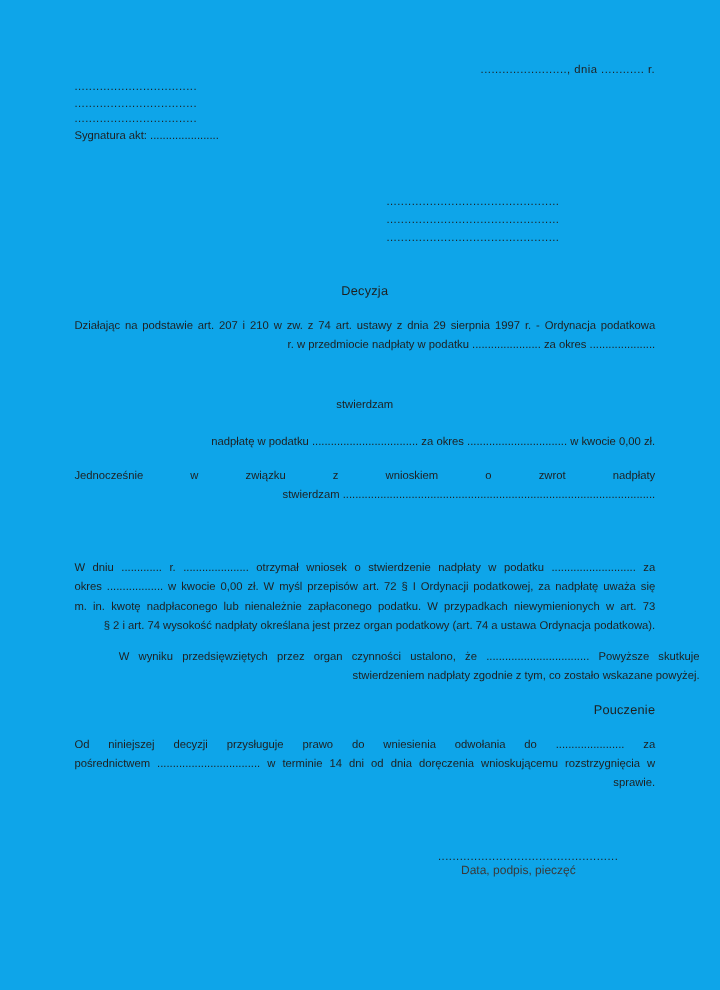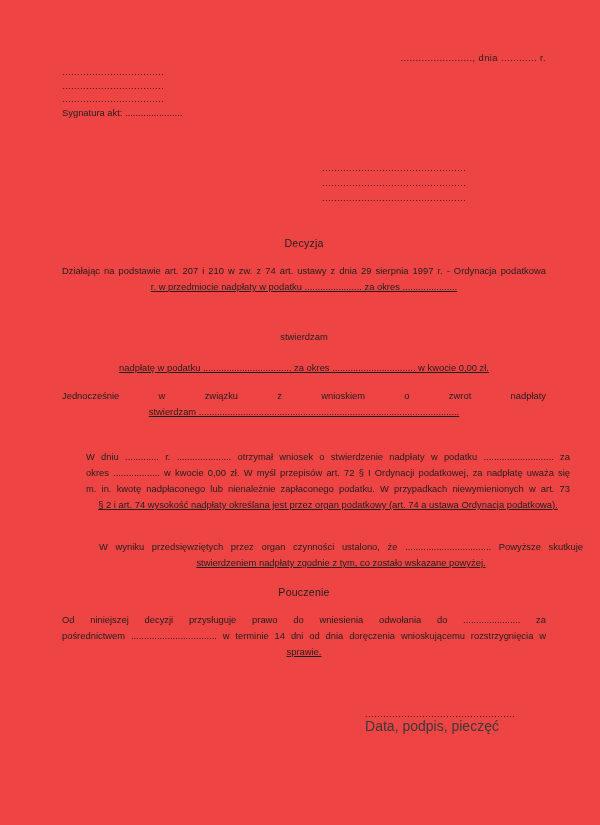--- a/index.html
+++ b/index.html
@@ -1,41 +1,41 @@
 <!DOCTYPE html>
 <html><head>
 <meta charset="utf-8">
 <style>
   html, body { margin: 0; padding: 0; background: #ffffff; }
   .page {
     position: relative;
     width: 600px;
     height: 825px;
-    background: #ef4444;
+    background: #0ea5e9;
     font-family: "Liberation Sans", sans-serif;
     font-size: 9.4px;
     line-height: 16px;
     color: #1f1f1f;
     overflow: hidden;
   }
   .abs { position: absolute; left: 62px; width: 484px; }
   .jline { text-align: justify; text-align-last: justify; }
-  .lline { text-align: center; text-decoration: underline; }
+  .lline { text-align: right; }
   .right { text-align: right; }
   .center { text-align: center; }
   .heading {
     font-weight: normal;
     font-size: 10.6px;
     text-align: center;
     letter-spacing: 0.2px;
   }
   .sender { line-height: 13.5px; }
   .recipient { left: 322px; width: 160px; line-height: 15px; text-align: left; }
   .sig-block { left: 365px; width: 134px; text-align: center; line-height: 12px; }
-  .sig-caption { font-size: 14px; color: #3a3a3a; line-height: 12px; }
+  .sig-caption { font-size: 10px; color: #3a3a3a; line-height: 12px; }
   .dots { letter-spacing: 0.4px; }
 </style>
 </head>
 <body>
 
 <div class="page">
 
   <div class="abs right dots" style="top:50px;">........................, dnia ............  r.</div>
 
   <div class="abs sender" style="top:65px;">
@@ -61,33 +61,33 @@
   <div class="abs center" style="top:329px;">stwierdzam</div>
 
   <div class="abs lline" style="top:360px;">nadpłatę w podatku .................................. za okres ................................ w kwocie 0,00 zł.</div>
 
   <div class="abs" style="top:388px;">
       <div class="jline">Jednocześnie w związku z wnioskiem o zwrot nadpłaty</div>
       <div class="lline">stwierdzam ....................................................................................................</div>
     </div>
 
 
-  <div class="abs" style="top:449px;margin-left:24px;">
+  <div class="abs" style="top:465px;">
       <div class="jline">W dniu ............. r. ..................... otrzymał wniosek o stwierdzenie nadpłaty w podatku ........................... za</div>
       <div class="jline">okres .................. w kwocie 0,00 zł. W myśl przepisów art. 72 § I Ordynacji podatkowej, za nadpłatę uważa się</div>
       <div class="jline">m. in. kwotę nadpłaconego lub nienależnie zapłaconego podatku. W przypadkach niewymienionych w art. 73</div>
       <div class="lline">§ 2 i art. 74 wysokość nadpłaty określana jest przez organ podatkowy (art. 74 a ustawa Ordynacja podatkowa).</div>
     </div>
 
   <div class="abs" style="top:539px;margin-left:37px;">
       <div class="jline">W wyniku przedsięwziętych przez organ czynności ustalono, że ................................. Powyższe skutkuje</div>
       <div class="lline">stwierdzeniem nadpłaty zgodnie z tym, co zostało wskazane powyżej.</div>
     </div>
 
-  <div class="abs heading" style="top:584px;">Pouczenie</div>
+  <div class="abs heading" style="top:584px;text-align:right;">Pouczenie</div>
 
   <div class="abs" style="top:612px;">
       <div class="jline">Od niniejszej decyzji przysługuje prawo do wniesienia odwołania do ...................... za</div>
       <div class="jline">pośrednictwem ................................. w terminie 14 dni od dnia doręczenia wnioskującemu rozstrzygnięcia w</div>
       <div class="lline">sprawie.</div>
     </div>
 
   <div class="abs sig-block" style="top:708px;">
     <div class="dots">..................................................</div>
     <div class="sig-caption">Data, podpis, pieczęć</div>

